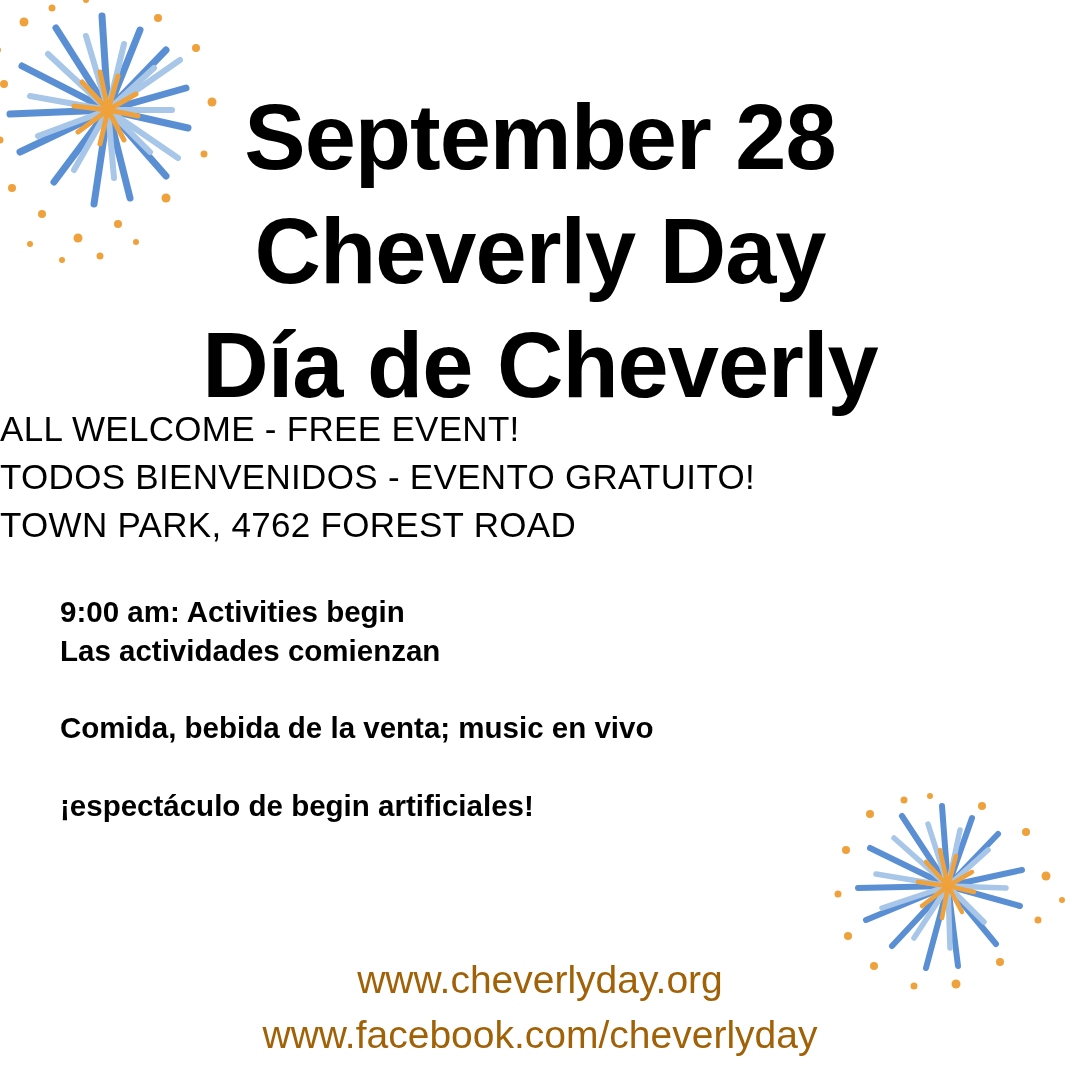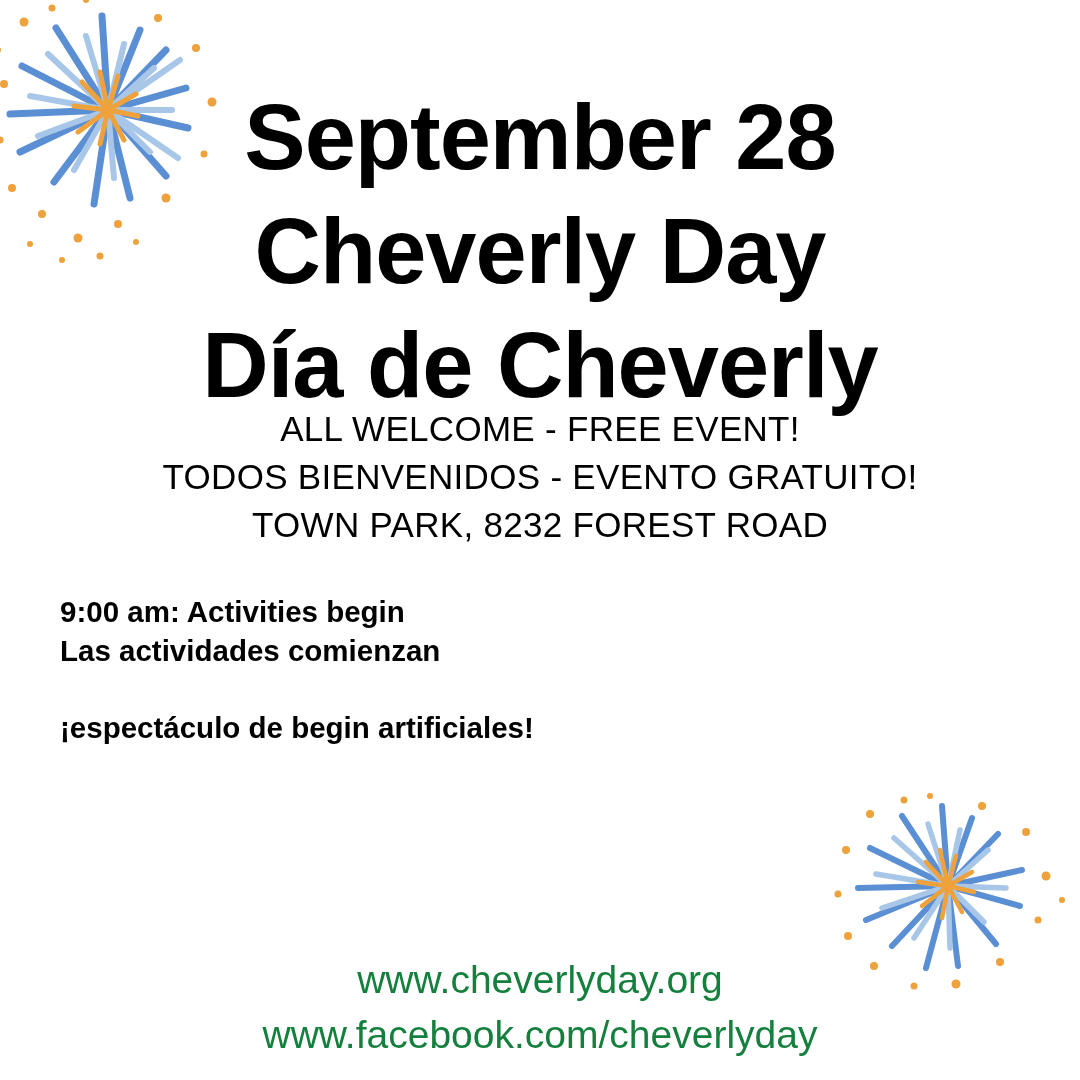--- a/index.html
+++ b/index.html
@@ -57,21 +57,20 @@
     display: block;
     white-space: nowrap;
   }
 
   
   .subhead {
     position: absolute;
     left: 0;
     top: 405px;
     width: 1080px;
-    text-align: center;
     font-size: 35px;
     line-height: 1.37;
     font-weight: 400;
     letter-spacing: 0.3px;
   }
   .subhead .line {
     display: block;
   }
 
   
@@ -101,21 +100,21 @@
     left: 0;
     top: 952px;
     width: 1080px;
     text-align: center;
     font-size: 39px;
     line-height: 1.42;
     font-weight: 400;
   }
   .links .link-line {
     display: block;
-    color: #15803d;
+    color: #a16207;
     text-decoration: none;
   }
 </style>
 </head>
 <body>
 
 <div class="poster">
 
   <svg class="firework" id="firework-top-left" viewBox="0 0 270 290" xmlns="http://www.w3.org/2000/svg">
     <g stroke-linecap="round" fill="none">
@@ -189,29 +188,30 @@
 
   <h1 class="headline">
     <span class="line">September 28</span>
     <span class="line">Cheverly Day</span>
     <span class="line">Día de Cheverly</span>
   </h1>
 
   <div class="subhead">
     <span class="line">ALL WELCOME - FREE EVENT!</span>
     <span class="line">TODOS BIENVENIDOS  - EVENTO GRATUITO!</span>
-    <span class="line">TOWN PARK, 8232 FOREST ROAD</span>
+    <span class="line">TOWN PARK, 4762 FOREST ROAD</span>
   </div>
 
   <div class="schedule">
     <div class="sched-group">
       <span class="sched-line">9:00 am: Activities begin</span>
       <span class="sched-line">Las actividades comienzan</span>
     </div>
     <div class="sched-group">
+      <span class="sched-line">Comida, bebida de la venta; music en vivo</span>
     </div>
     <div class="sched-group">
       <span class="sched-line">¡espectáculo de begin artificiales!</span>
     </div>
   </div>
 
   <svg class="firework" id="firework-bottom-right" viewBox="0 0 250 200" xmlns="http://www.w3.org/2000/svg">
     <g stroke-linecap="round" fill="none">
       <g stroke="#5B8FD4" stroke-width="6">
         <path d="M118 96 L142 28"></path>

